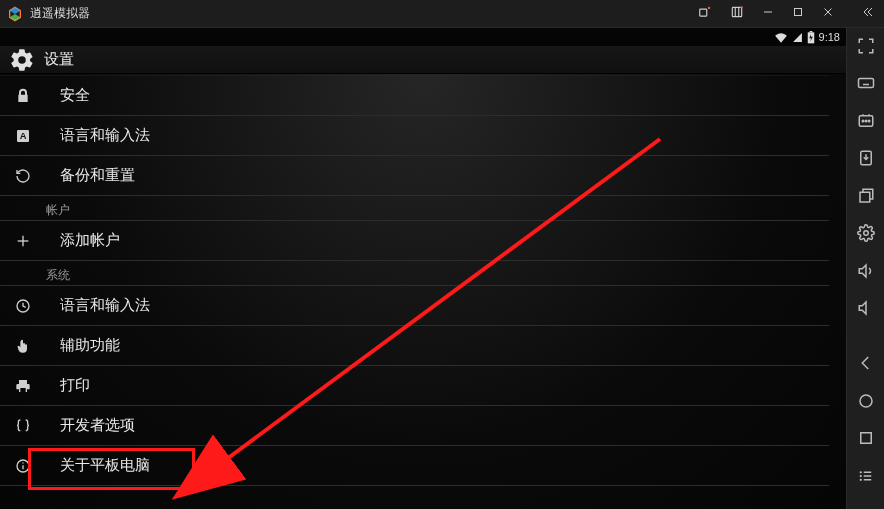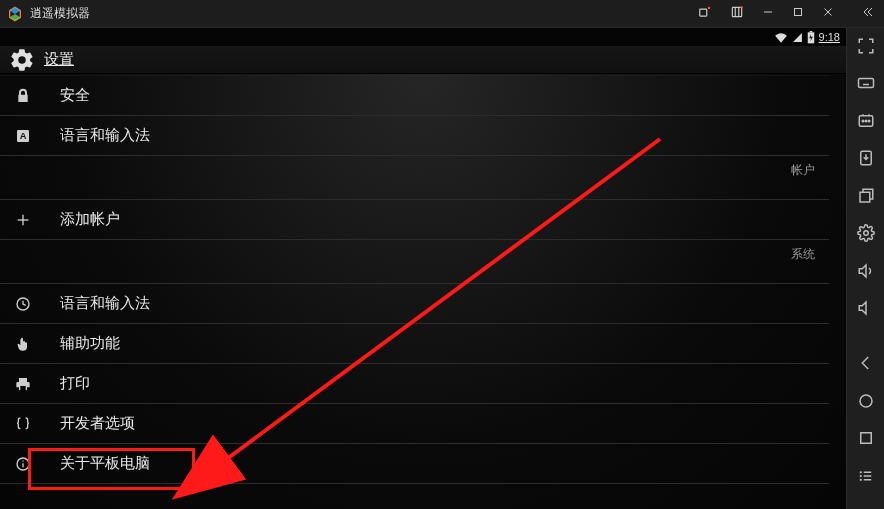--- a/index.html
+++ b/index.html
@@ -17,21 +17,21 @@
   background: #1d1d1d;
   display: flex;
   align-items: center;
   padding: 8px 6px;
   border-bottom: 1px solid #2a2a2a;
 }
 .titlebar .logo { width: 18px; height: 18px; margin-right: 6px; display: flex; align-items: center; justify-content: center; }
 .titlebar .title { color: #ddd; font-size: 12px; flex: 1; }
 .titlebar .win-controls { display: flex; gap: 10px; align-items: center; }
 .titlebar .win-controls span { color: #ccc; font-size: 12px; cursor: default; padding: 2px 4px; }
-.main-wrap { display: flex; height: calc(100% - 28px); text-decoration: underline; }
+.main-wrap { display: flex; height: calc(100% - 28px); }
 .android { flex: 1; display: flex; flex-direction: column; background: #050505; position: relative; }
 .status-bar {
   height: 18px;
   display: flex;
   justify-content: flex-end;
   align-items: center;
   padding-right: 6px;
   font-size: 11px;
   color: #ddd;
   gap: 4px;
@@ -70,25 +70,24 @@
   height: 18px;
   margin-left: -32px;
   margin-right: 14px;
   display: flex;
   align-items: center;
   justify-content: center;
   color: #cfcfcf;
   flex-shrink: 0;
 }
 .section-header {
-  padding: 6px 14px 20px 46px;
+  padding: 6px 14px 1px 46px;
   color: #999;
   font-size: 12px;
   border-bottom: 1px solid #2d2d2d;
-  text-align: right;
 }
 .highlight-box {
   position: absolute;
   border: 3px solid #ff1a1a;
   pointer-events: none;
 }
 .right-toolbar {
   width: 38px;
   background: #1f1f1f;
   display: flex;
@@ -212,20 +211,29 @@
         <div class="item">
           <span class="icon">
             <svg width="16" height="16" viewBox="0 0 24 24" fill="#cfcfcf">
                 <rect x="3" y="3" width="18" height="18" rx="2"></rect>
                 <text x="12" y="17" font-size="14" text-anchor="middle" fill="#111" font-weight="bold">A</text>
               </svg>
           </span>
           <span>语言和输入法</span>
         </div>
 
+        <div class="item">
+          <span class="icon">
+            <svg width="16" height="16" viewBox="0 0 24 24" fill="none" stroke="#cfcfcf" stroke-width="2">
+                <path d="M3 12a9 9 0 1 0 3-6.7L3 8"></path>
+                <polyline points="3 3 3 8 8 8"></polyline>
+              </svg>
+          </span>
+          <span>备份和重置</span>
+        </div>
 
         <div class="section-header">帐户</div>
 
         <div class="item">
           <span class="icon">
             <svg width="16" height="16" viewBox="0 0 24 24" stroke="#cfcfcf" stroke-width="2">
                 <line x1="12" y1="4" x2="12" y2="20"></line>
                 <line x1="4" y1="12" x2="20" y2="12"></line>
               </svg>
           </span>

